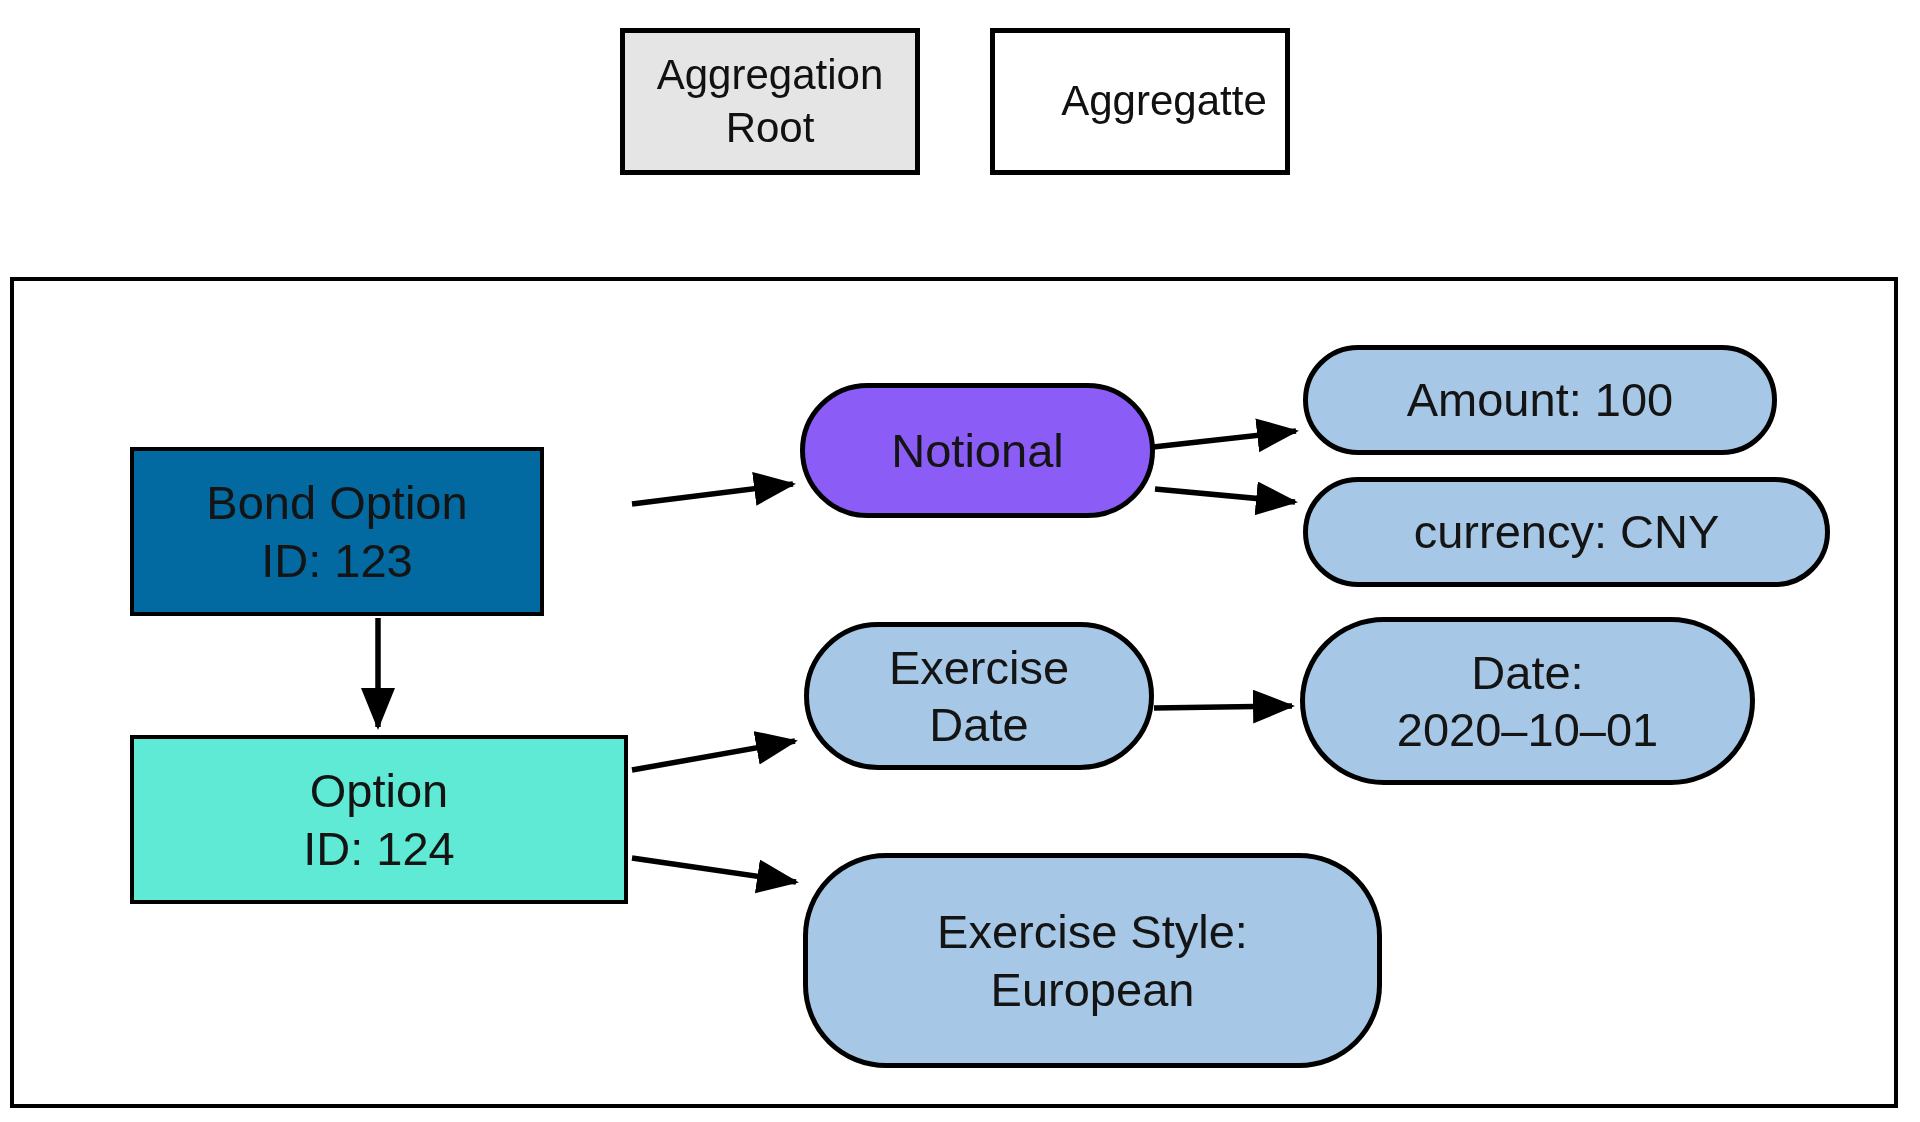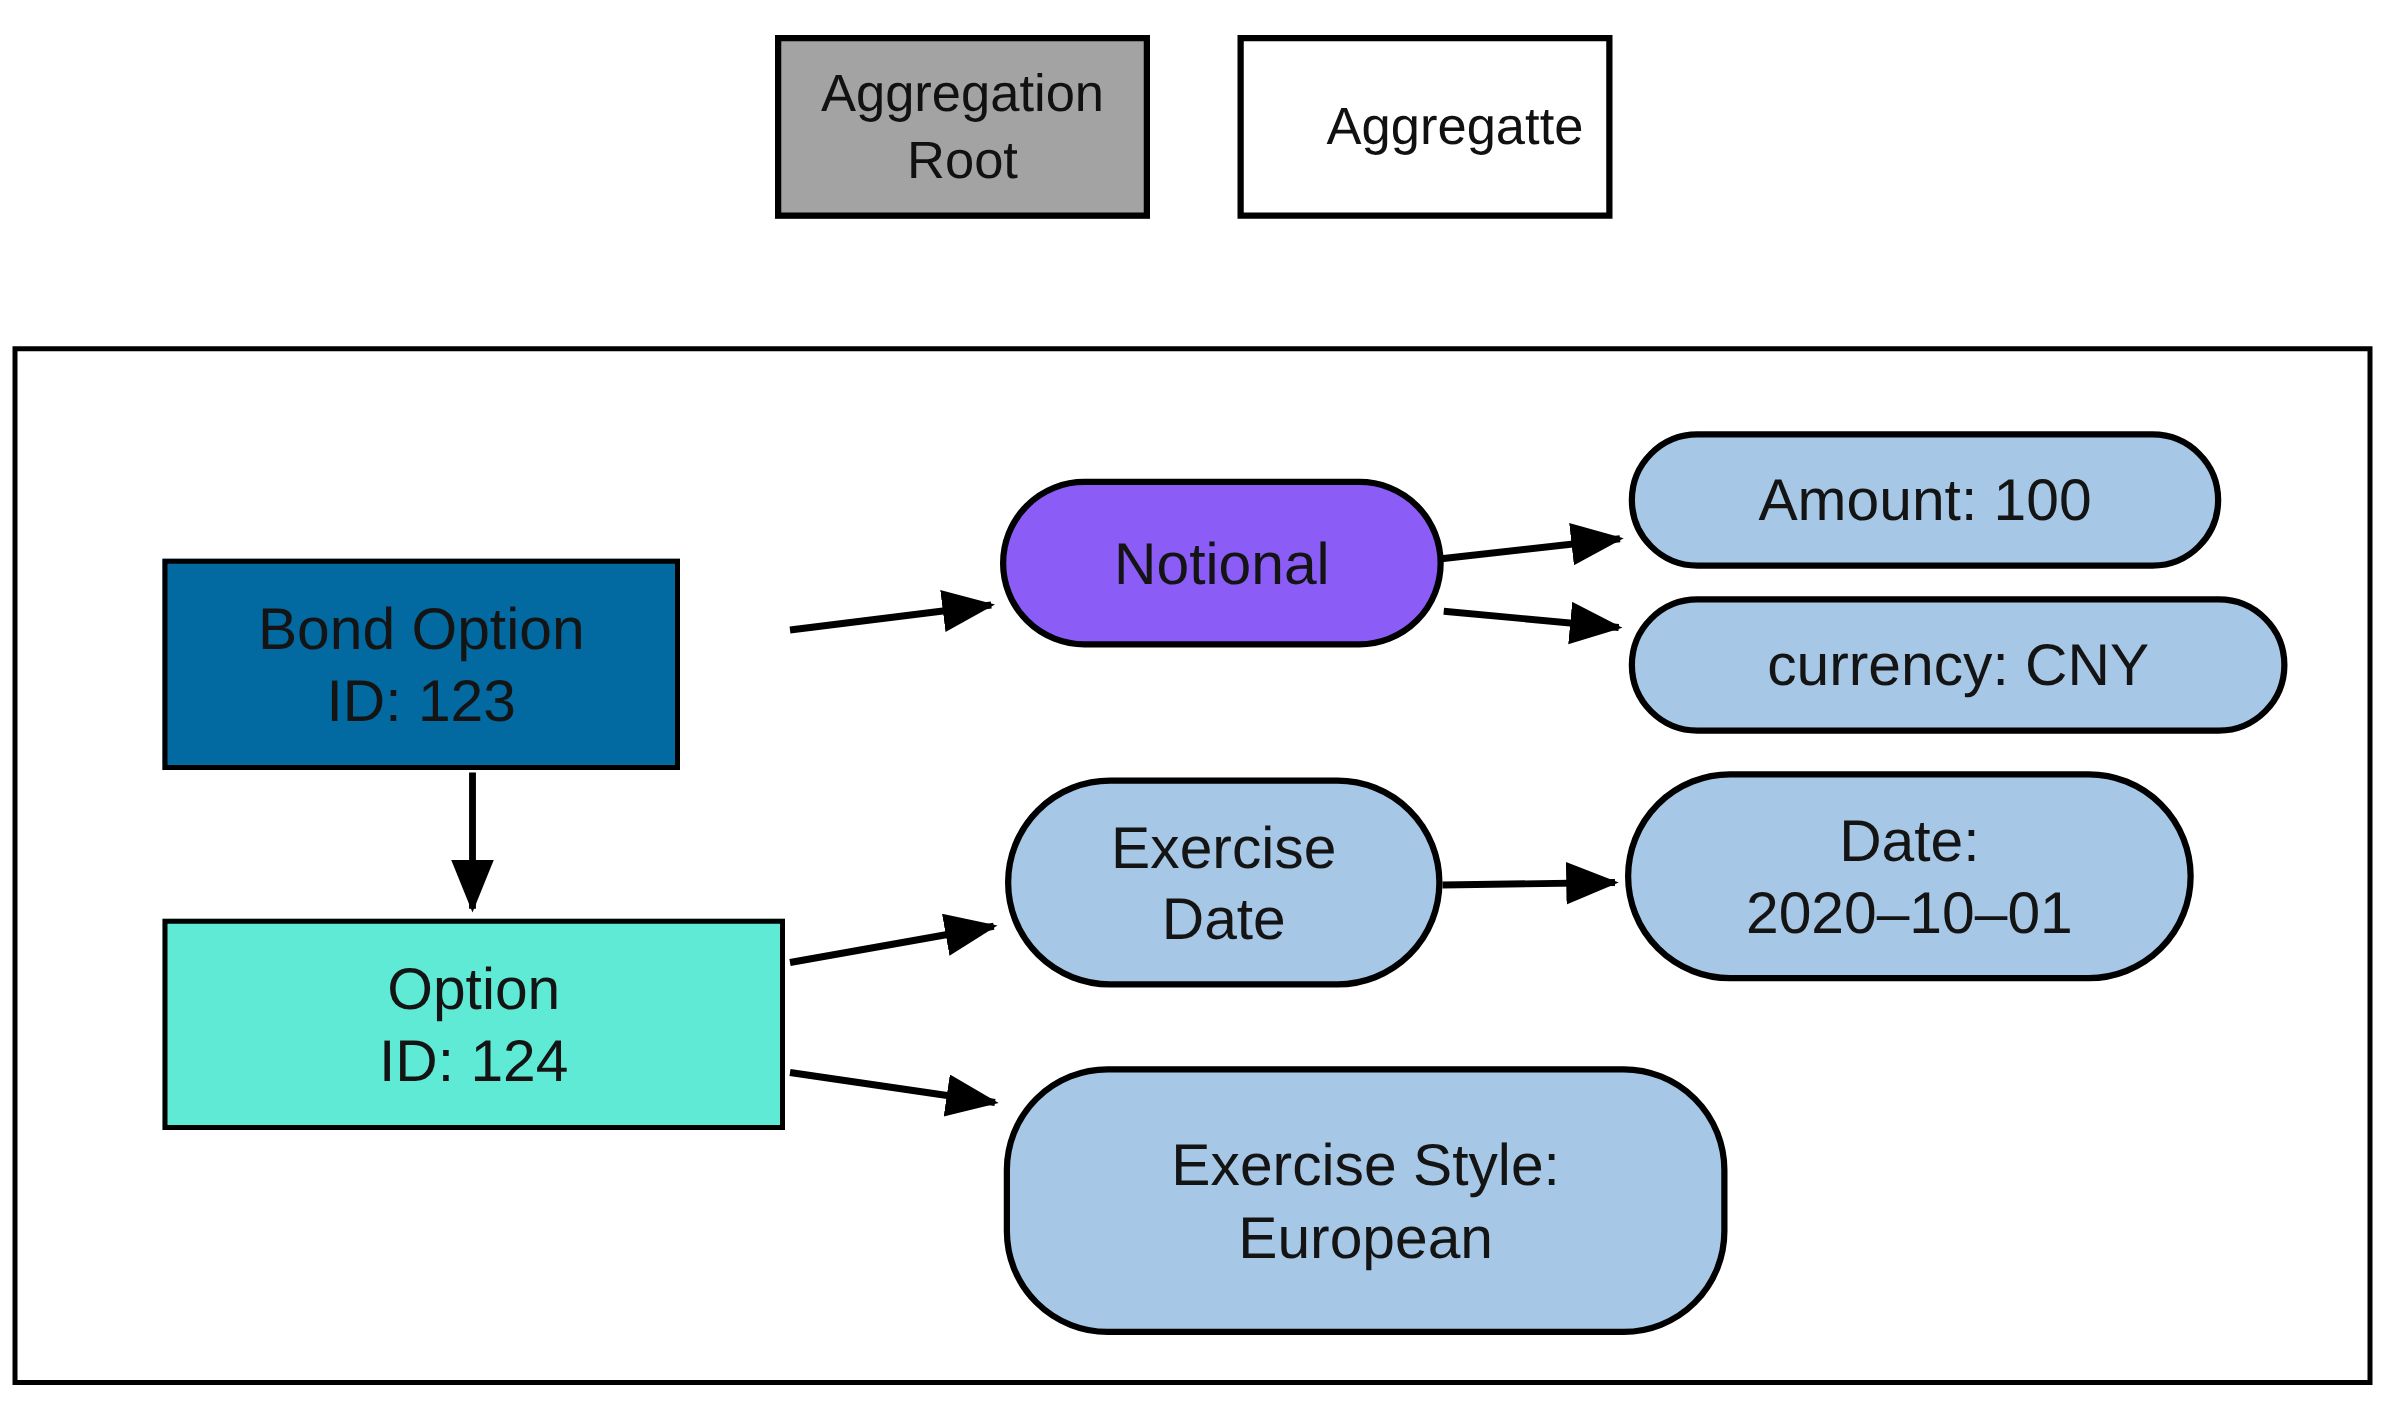--- a/index.html
+++ b/index.html
@@ -61,21 +61,21 @@
     width: 1920px;
     height: 1122px;
     pointer-events: none;
   }
 </style>
 </head>
 <body>
 
 <div class="canvas">
 
-  <div class="legend-box" style="left: 620px; top: 28px; width: 300px; height: 147px; background: #a3a3a3;">
+  <div class="legend-box" style="left: 620px; top: 28px; width: 300px; height: 147px; background: #e5e5e5;">
     <div>Aggregation</div>
     <div>Root</div>
   </div>
   <div class="legend-box" style="left: 990px; top: 28px; width: 300px; height: 147px; background: rgb(255, 255, 255); padding-left: 48px;">
     <div>Aggregatte</div>
   </div>
 
   <div class="outer-frame"></div>
 
   <div class="node rect" style="left: 130px; top: 447px; width: 414px; height: 169px; background: #0369a1;">
@@ -93,21 +93,21 @@
   </div>
 
   <div class="node" style="left: 1303px; top: 345px; width: 474px; height: 110px; border-radius: 55px; background: rgb(166, 199, 229);">
     <div>Amount: 100</div>
   </div>
 
   <div class="node" style="left: 1303px; top: 477px; width: 527px; height: 110px; border-radius: 55px; background: rgb(166, 199, 229);">
     <div>currency: CNY</div>
   </div>
 
-  <div class="node" style="left: 804px; top: 622px; width: 350px; height: 168px; border-radius: 84px; background: rgb(166, 199, 229);">
+  <div class="node" style="left: 804px; top: 622px; width: 350px; height: 148px; border-radius: 84px; background: rgb(166, 199, 229);">
     <div>Exercise</div>
     <div>Date</div>
   </div>
 
   <div class="node" style="left: 1300px; top: 617px; width: 455px; height: 168px; border-radius: 84px; background: rgb(166, 199, 229);">
     <div>Date:</div>
     <div>2020–10–01</div>
   </div>
 
   <div class="node" style="left: 803px; top: 853px; width: 579px; height: 215px; border-radius: 83px; background: rgb(166, 199, 229);">

